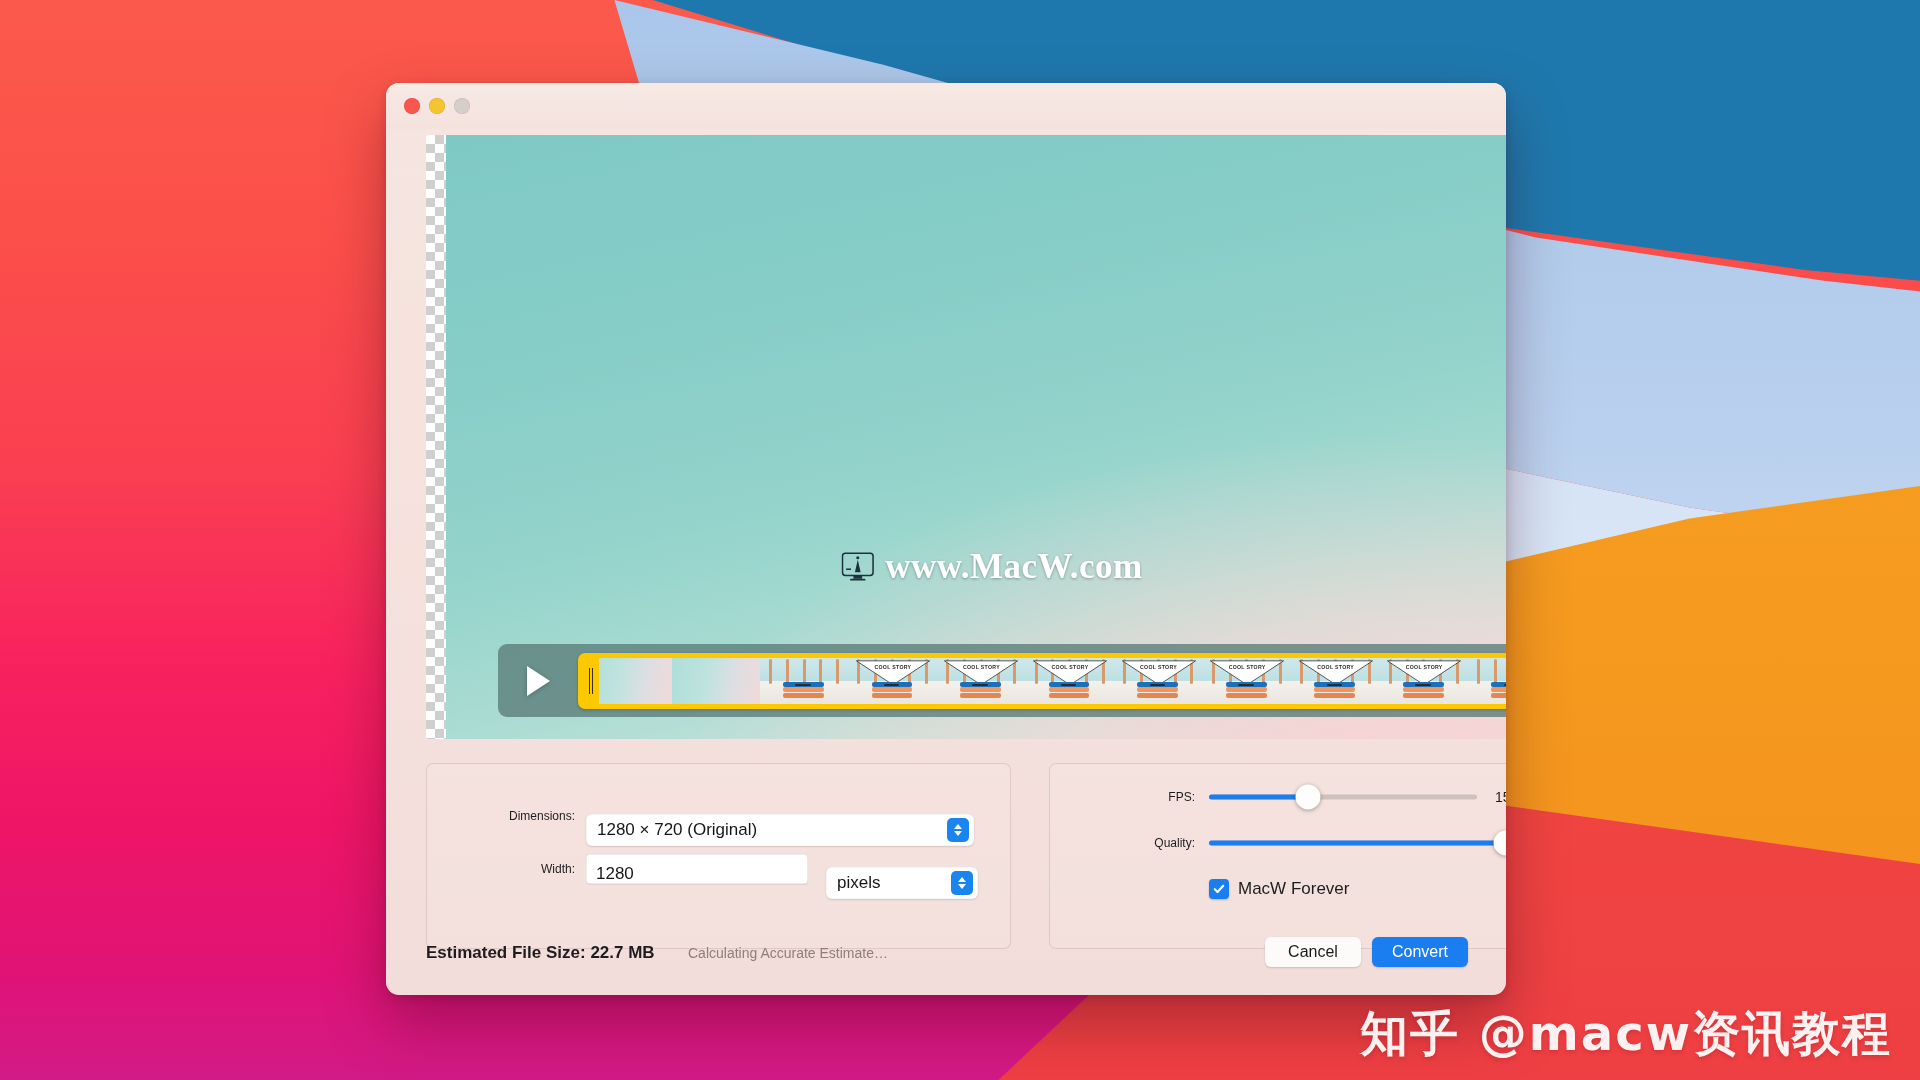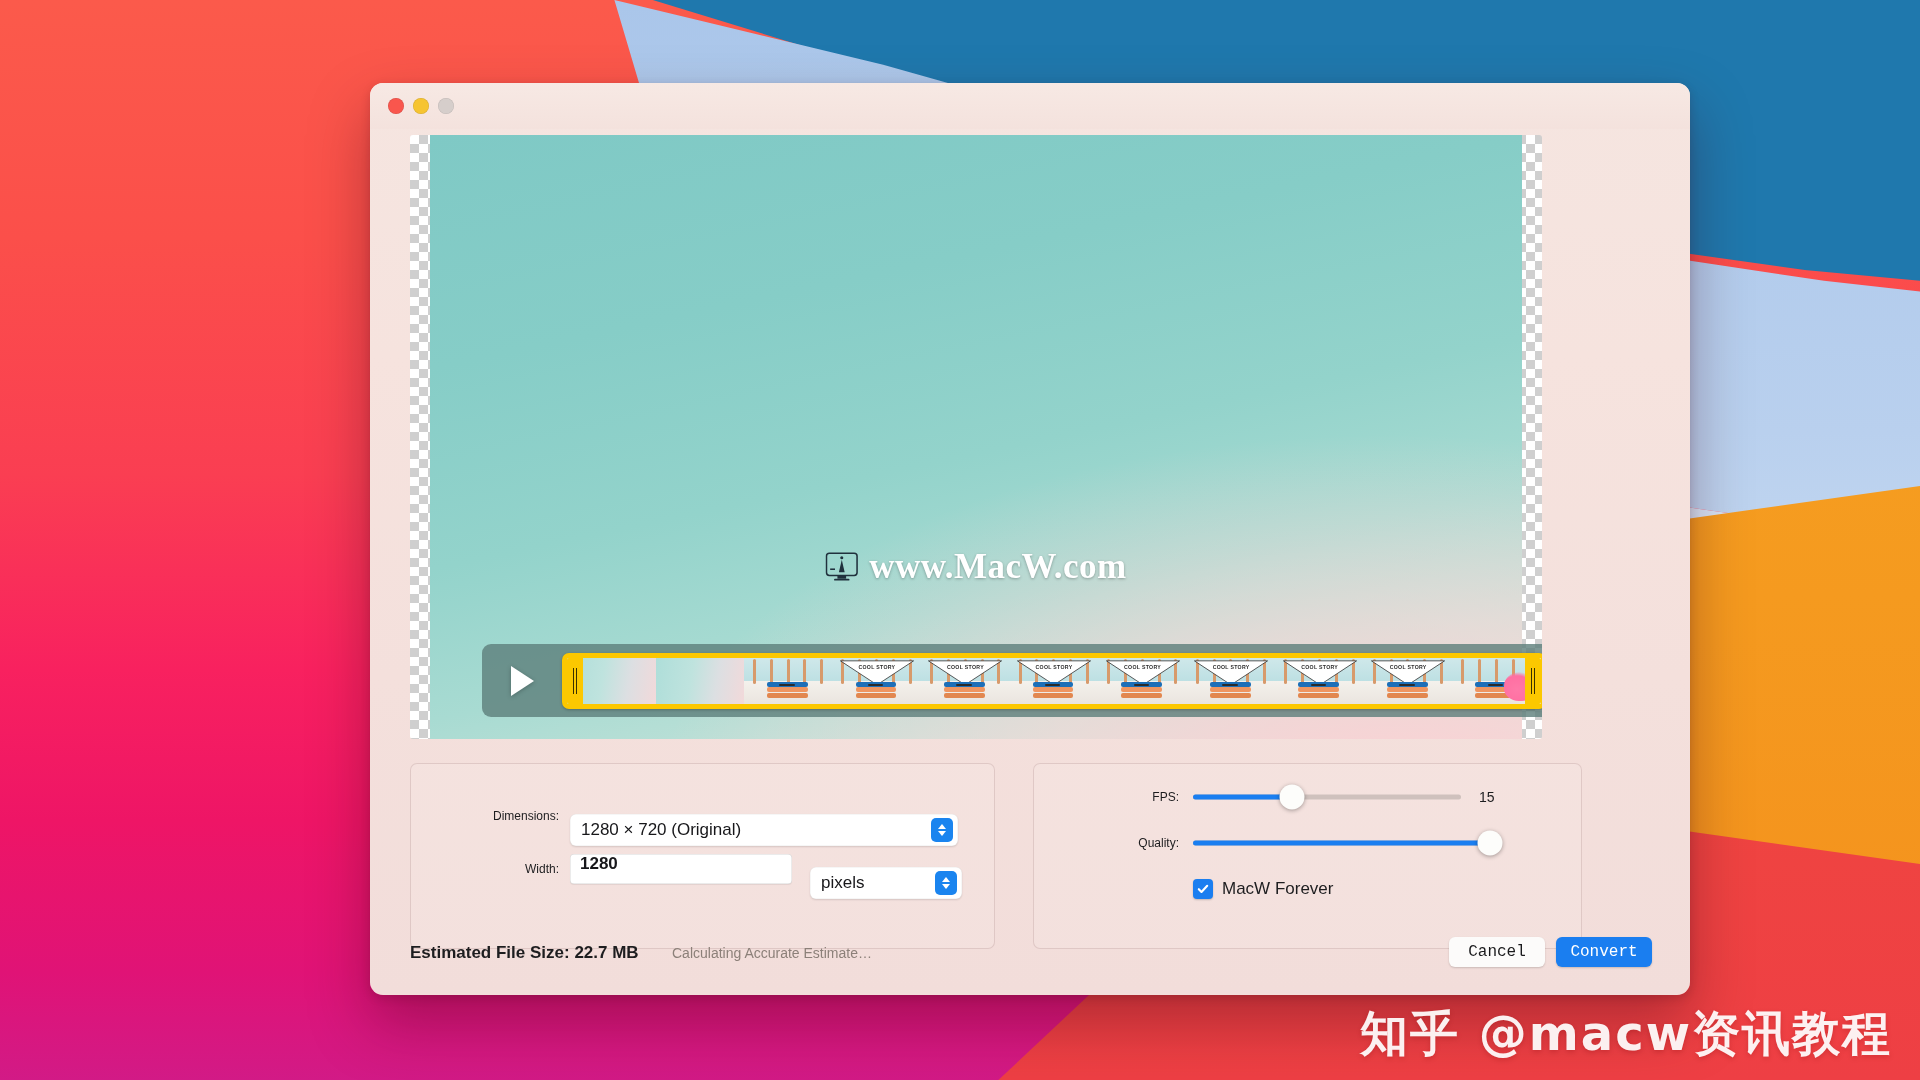--- a/index.html
+++ b/index.html
@@ -47,21 +47,21 @@
   }
   
   .wp-red-right {
     background:linear-gradient(to bottom,#f25041 0%, #f0473f 60%, #ee3f44 100%);
     clip-path: polygon(100% 80%, 100% 100%, 52% 100%, 58% 90%, 66% 81%,
                        76% 74%, 88% 77%);
   }
 
   
   #app-window {
-    position:absolute; left:370px; top:83px; width:1320px; height:912px;
+    position:absolute; left:386px; top:83px; width:1120px; height:912px;
     background:linear-gradient(to bottom,#f5e5e0 0%, #f6e3de 30%, #f2ddda 100%);
     border-radius:13px;
     box-shadow:0 28px 60px rgba(60,0,20,.34), 0 3px 10px rgba(60,0,20,.18);
     overflow:hidden;
   }
   .titlebar {
     height:46px; width:100%;
     background:linear-gradient(to bottom,#f7e9e4,#f4e2dd);
     display:flex; align-items:center; padding-left:18px; gap:9px;
   }
@@ -195,24 +195,23 @@
     position:absolute; right:5px; top:50%; transform:translateY(-50%);
     width:22px; height:24px; background:#1a84ef; border-radius:5px;
     display:flex; flex-direction:column; align-items:center; justify-content:center; gap:2px;
   }
   .chev { width:0; height:0; border-left:4.5px solid transparent; border-right:4.5px solid transparent; }
   .chev-up   { border-bottom:5px solid #fff; }
   .chev-down { border-top:5px solid #fff; }
 
   .textfield {
     height:30px; background:#fff; border-radius:4px;
-    display:flex; align-items:flex-start; padding-left:10px;
+    display:flex; align-items:flex-end; padding-left:10px;
     font-size:17px; color:#17171a;
     box-shadow:inset 0 0 0 .5px rgba(0,0,0,.16), 0 1px 1px rgba(0,0,0,.07);
-    font-weight:bold;
   }
 
   
   .slider { position:relative; height:22px; display:flex; align-items:center; }
   .track {
     position:absolute; left:0; right:0; height:5px; border-radius:3px;
     background:#cfc1bd; top:50%; transform:translateY(-50%);
   }
   .fill {
     position:absolute; left:0; height:5px; border-radius:3px;
@@ -239,21 +238,21 @@
     position:absolute; left:0; right:0; bottom:0; height:66px;
   }
   .est {
     position:absolute; left:40px; top:14px;
     font-size:17px; color:#1d1d1f; font-weight:600;
   }
   .est-sub {
     position:absolute; left:302px; top:16px;
     font-size:14px; color:#8c8079;
   }
-  .btns { position:absolute; right:38px; top:8px; display:flex; gap:11px;font-family:Liberation Mono, monospace; }
+  .btns { position:absolute; right:38px; top:8px; display:flex; gap:11px; }
   .btn {
     height:30px; min-width:96px; border-radius:6px; font-size:16px;
     display:flex; align-items:center; justify-content:center; cursor:pointer;
     box-shadow:0 1px 2px rgba(0,0,0,.17);
   }
   .btn-cancel  { background:#fcfbfa; color:#1a1a1c; }
   .btn-convert { background:#1a7ef0; color:#fff; }
 
   
   #zhihu-watermark {

